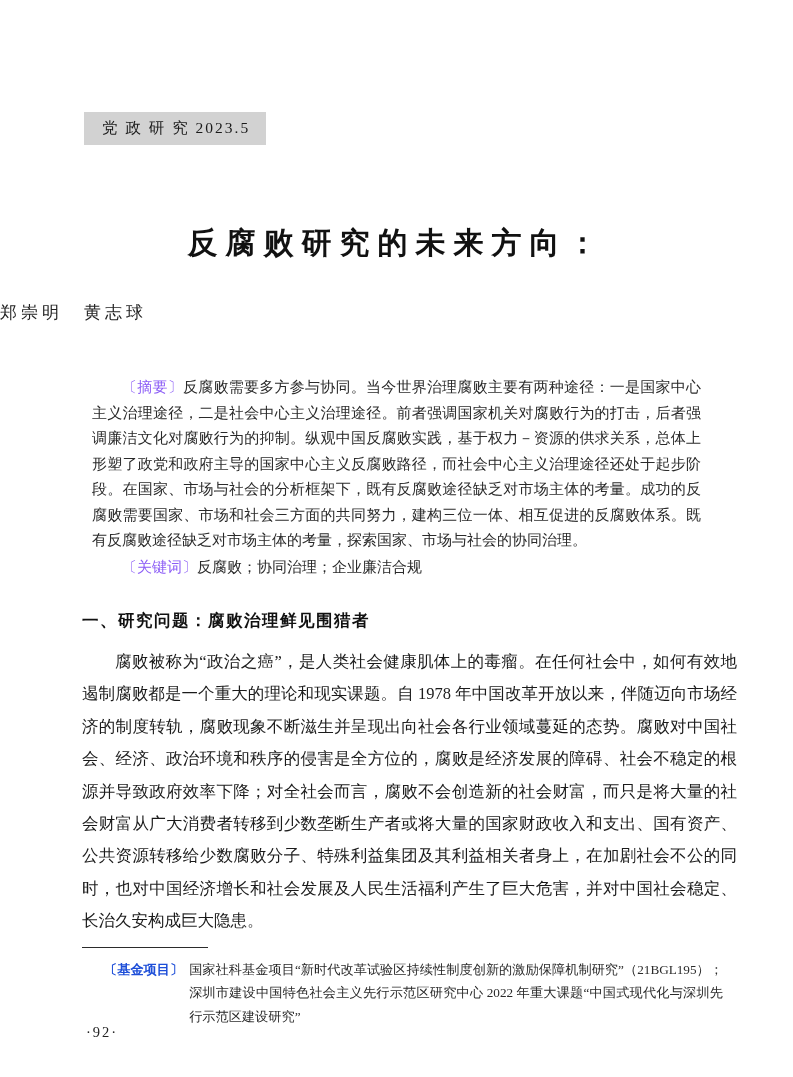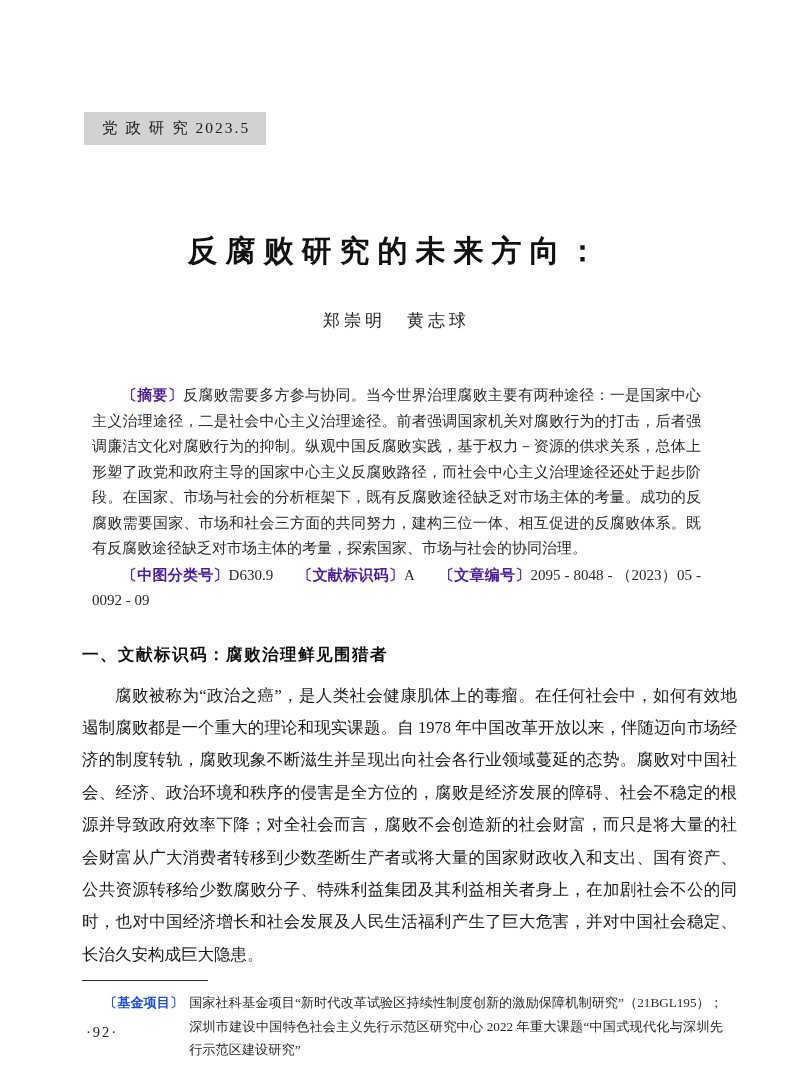--- a/index.html
+++ b/index.html
@@ -23,54 +23,54 @@
     top: 112px;
     background: #d2d2d2;
     padding: 6px 16px 6px 18px;
     font-size: 15.5px;
     letter-spacing: 2px;
     color: #1a1a1a;
     white-space: nowrap;
   }
   
   .title {
-    margin: 16px;
+    margin: 8px;
     padding-top: 210px;
     text-align: center;
     font-weight: 700;
     font-size: 30px;
     line-height: 49px;
     letter-spacing: 8px;
     color: #111;
     font-family: "Liberation Serif", "DejaVu Serif", serif;
   }
   .title .title-line { display: block; }
   .authors {
     margin-top: 34px;
-    text-align: center;
+    text-align: left;
     font-size: 17px;
     letter-spacing: 4px;
     color: #222;
   }
   
   .abstract-block {
     margin: 50px 92px 0 92px;
     font-size: 15px;
     line-height: 25.5px;
     text-align: justify;
     color: #2a2a2a;
   }
   .abstract-p, .keywords-p, .class-p {
     margin: 0;
     text-indent: 2em;
   }
   .label {
     font-family: "Liberation Sans", "DejaVu Sans", sans-serif;
-    font-weight: 700;
-    color: #4c1d95;
+    font-weight: 400;
+    color: #8b5cf6;
   }
   .class-sep { display: inline-block; width: 1.6em; }
   
   .section-heading {
     margin: 30px 78px 0 82px;
     font-family: "Liberation Sans", "DejaVu Sans", sans-serif;
     font-size: 16.5px;
     font-weight: 700;
     letter-spacing: 1.5px;
     color: #111;
@@ -129,26 +129,26 @@
   <h1 class="title">
     <span class="title-line">反腐败研究的未来方向：</span>
   </h1>
 
   <div class="authors">郑崇明　黄志球</div>
 
   <div class="abstract-block">
     <p class="abstract-p">
       <span class="label">〔摘要〕</span><span>反腐败需要多方参与协同。当今世界治理腐败主要有两种途径：一是国家中心主义治理途径，二是社会中心主义治理途径。前者强调国家机关对腐败行为的打击，后者强调廉洁文化对腐败行为的抑制。纵观中国反腐败实践，基于权力－资源的供求关系，总体上形塑了政党和政府主导的国家中心主义反腐败路径，而社会中心主义治理途径还处于起步阶段。在国家、市场与社会的分析框架下，既有反腐败途径缺乏对市场主体的考量。成功的反腐败需要国家、市场和社会三方面的共同努力，建构三位一体、相互促进的反腐败体系。既有反腐败途径缺乏对市场主体的考量，探索国家、市场与社会的协同治理。</span>
     </p>
-    <p class="class-p">
-      <span class="label">〔中图分类号〕</span><span>D630.9</span><span class="class-sep"></span><span class="label">〔文献标识码〕</span><span>A</span><span class="class-sep"></span><span class="label">〔文章编号〕</span><span>2095 - 8048 - （2023）05 - 0092 - 09</span>
+    <p class="keywords-p">
+      <span class="label">〔关键词〕</span><span>反腐败；协同治理；企业廉洁合规</span>
     </p>
   </div>
 
-  <h2 class="section-heading">一、文献标识码：腐败治理鲜见围猎者</h2>
+  <h2 class="section-heading">一、研究问题：腐败治理鲜见围猎者</h2>
 
   <p class="body-p">腐败被称为“政治之癌”，是人类社会健康肌体上的毒瘤。在任何社会中，如何有效地遏制腐败都是一个重大的理论和现实课题。自 1978 年中国改革开放以来，伴随迈向市场经济的制度转轨，腐败现象不断滋生并呈现出向社会各行业领域蔓延的态势。腐败对中国社会、经济、政治环境和秩序的侵害是全方位的，腐败是经济发展的障碍、社会不稳定的根源并导致政府效率下降；对全社会而言，腐败不会创造新的社会财富，而只是将大量的社会财富从广大消费者转移到少数垄断生产者或将大量的国家财政收入和支出、国有资产、公共资源转移给少数腐败分子、特殊利益集团及其利益相关者身上，在加剧社会不公的同时，也对中国经济增长和社会发展及人民生活福利产生了巨大危害，并对中国社会稳定、长治久安构成巨大隐患。</p>
 
   <hr class="footnote-rule">
 
   <div class="footnote">
     <div class="fn-row">
       <span class="fn-label">〔基金项目〕</span>
       <span class="fn-text">国家社科基金项目“新时代改革试验区持续性制度创新的激励保障机制研究”（21BGL195）；深圳市建设中国特色社会主义先行示范区研究中心 2022 年重大课题“中国式现代化与深圳先行示范区建设研究”</span>
     </div>

